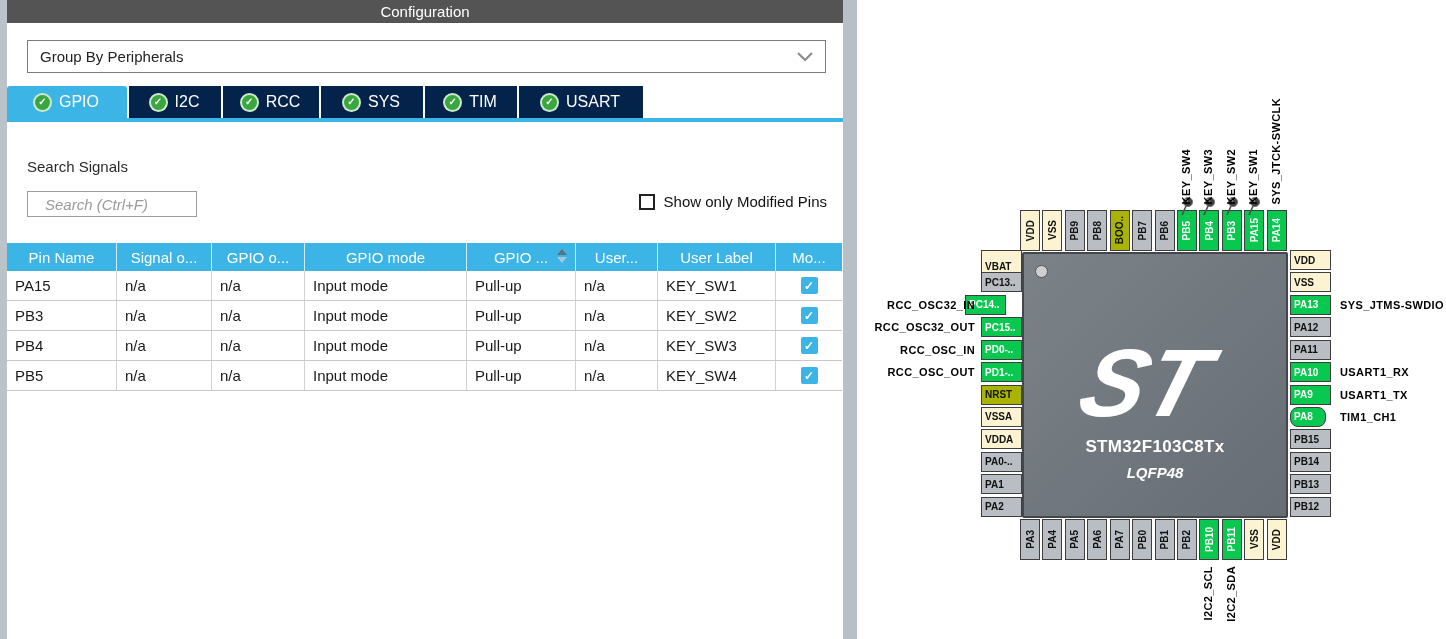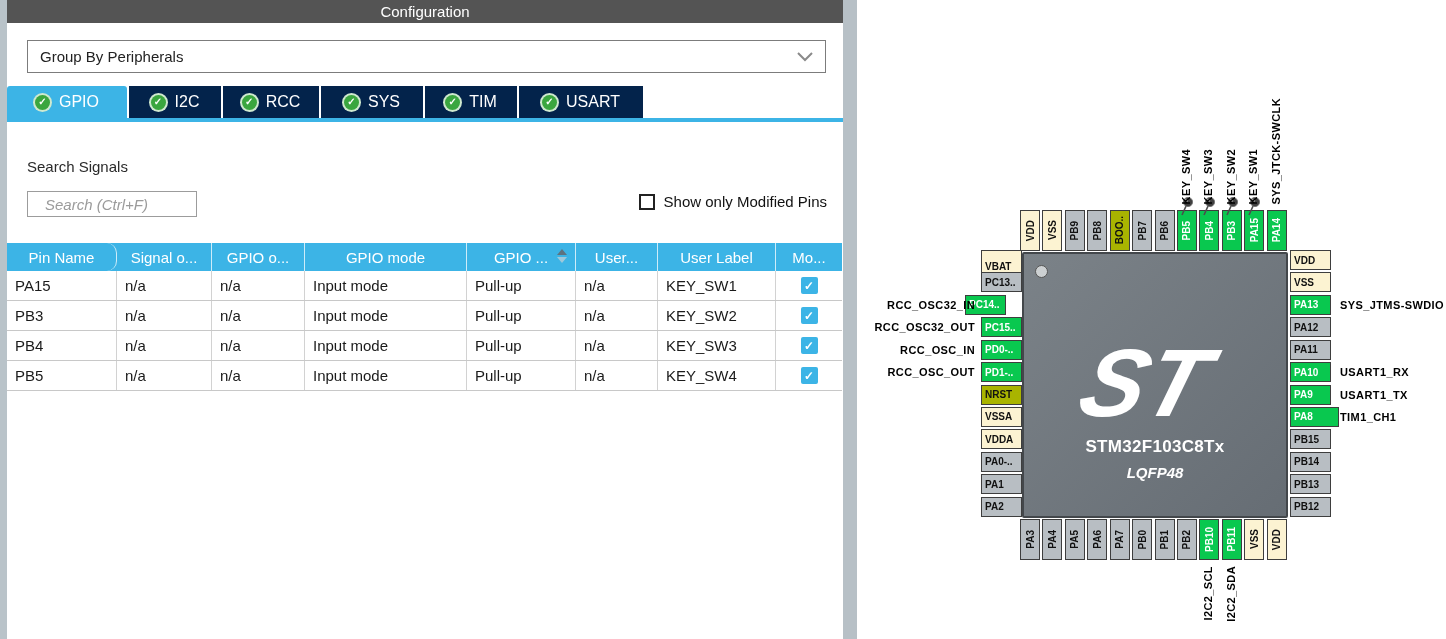--- a/index.html
+++ b/index.html
@@ -104,21 +104,21 @@
     <div class="searchlabel">Search Signals</div>
     <input class="searchbox" placeholder="Search (Ctrl+F)" style="">
 
     <div class="filter">
       <span class="cb"></span>
       <span>Show only Modified Pins</span>
     </div>
 
     <div id="table">
       <div id="thead">
-          <div class="hcell" style="width: 110px; border-radius: 10px;">
+          <div class="hcell" style="width: 110px;">
             <span>Pin Name</span>
           </div>
           <div class="hcell" style="width: 95px;">
             <span>Signal o...</span>
           </div>
           <div class="hcell" style="width: 93px;">
             <span>GPIO o...</span>
           </div>
           <div class="hcell" style="width: 162px;">
             <span>GPIO mode</span>
@@ -363,21 +363,21 @@
           <span>PA11</span>
         </div>
         <div class="pin signal h" style="left: 433px; top: 362.1px; width: 41px; height: 20px;">
           <span>PA10</span>
         </div>
         <div class="sig-h" style="top: 365.1px; left: 483px;">USART1_RX</div>
         <div class="pin signal h" style="left: 433px; top: 384.52px; width: 41px; height: 20px;">
           <span>PA9</span>
         </div>
         <div class="sig-h" style="top: 387.52px; left: 483px;">USART1_TX</div>
-        <div class="pin signal h" style="left: 433px; top: 406.94px; width: 49px; height: 20px;">
+        <div class="pin signal h" style="left: 433px; top: 406.94px; width: 36px; height: 20px; border-radius: 8px;">
           <span>PA8</span>
         </div>
         <div class="sig-h" style="top: 409.94px; left: 483px;">TIM1_CH1</div>
         <div class="pin default h" style="left: 433px; top: 429.36px; width: 41px; height: 20px;">
           <span>PB15</span>
         </div>
         <div class="pin default h" style="left: 433px; top: 451.78px; width: 41px; height: 20px;">
           <span>PB14</span>
         </div>
         <div class="pin default h" style="left: 433px; top: 474.2px; width: 41px; height: 20px;">

